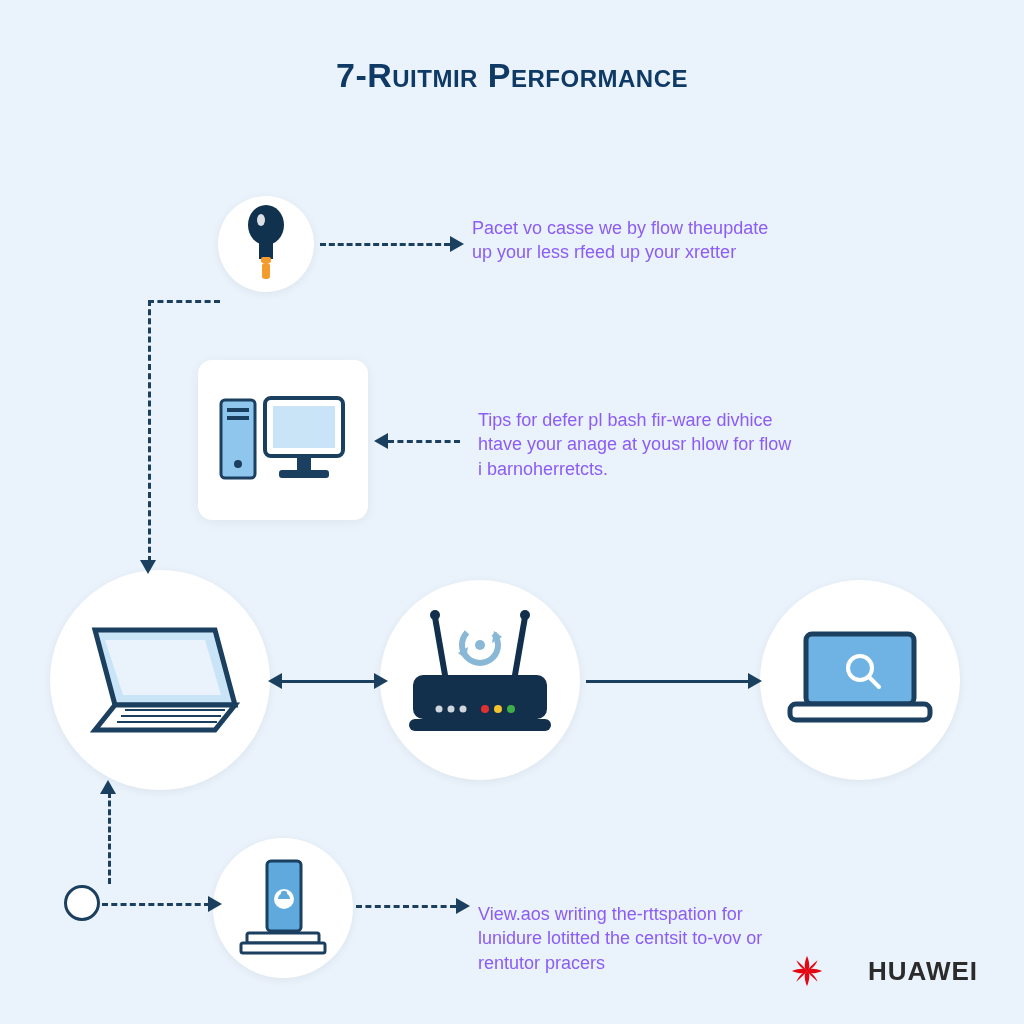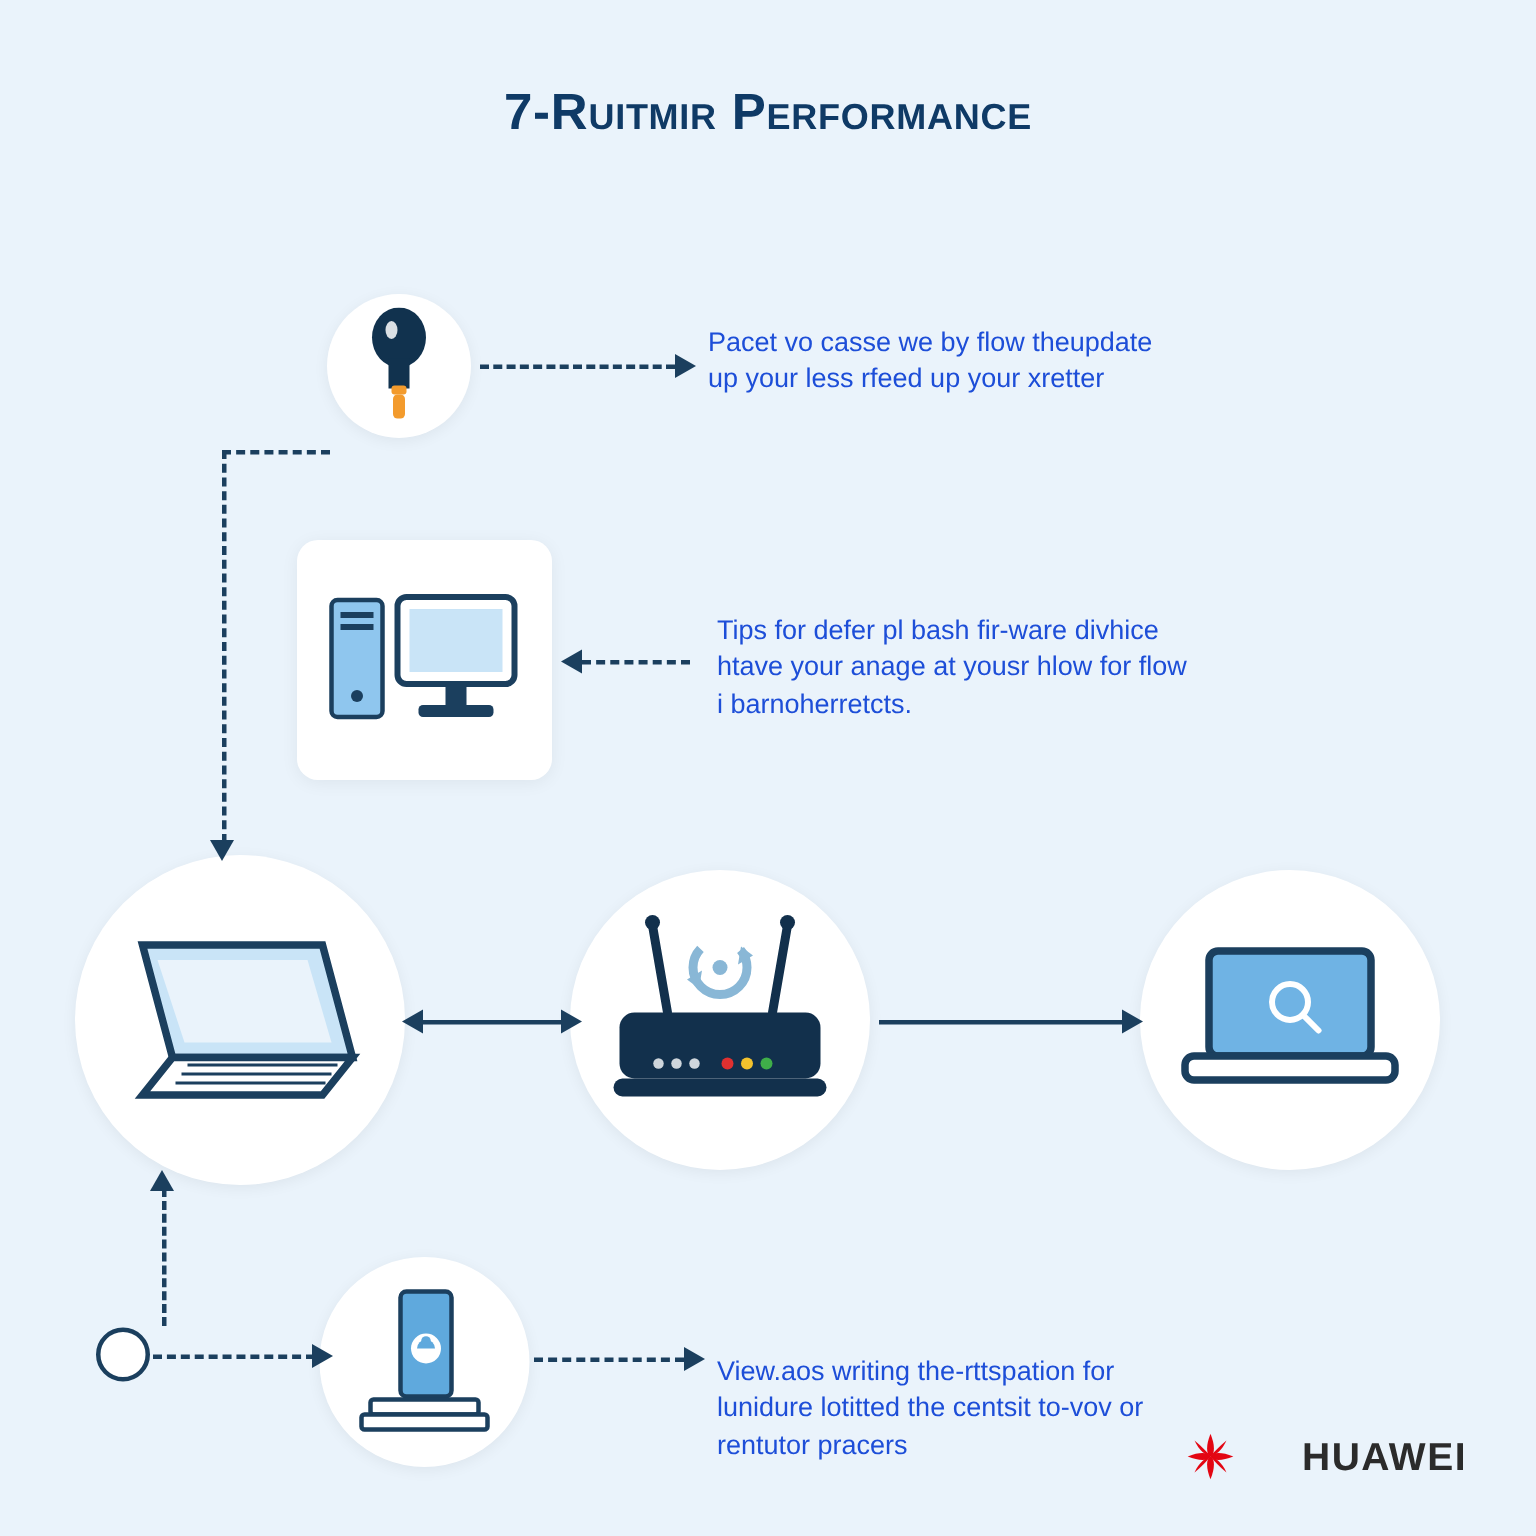--- a/index.html
+++ b/index.html
@@ -28,21 +28,21 @@
     position: absolute;
     background: #fff;
     border-radius: 50%;
     box-shadow: 0 2px 10px rgba(0,0,0,0.06);
     display: flex;
     align-items: center;
     justify-content: center;
   }
   .tip-text {
     position: absolute;
-    color: #1d4ed8;
+    color: #8b5cf6;
     font-size: 18px;
     line-height: 1.35;
     max-width: 320px;
   }
   
   .bulb-circle { left: 218px; top: 196px; width: 96px; height: 96px; }
   
   .comp-card {
     position: absolute;
     left: 198px; top: 360px;

